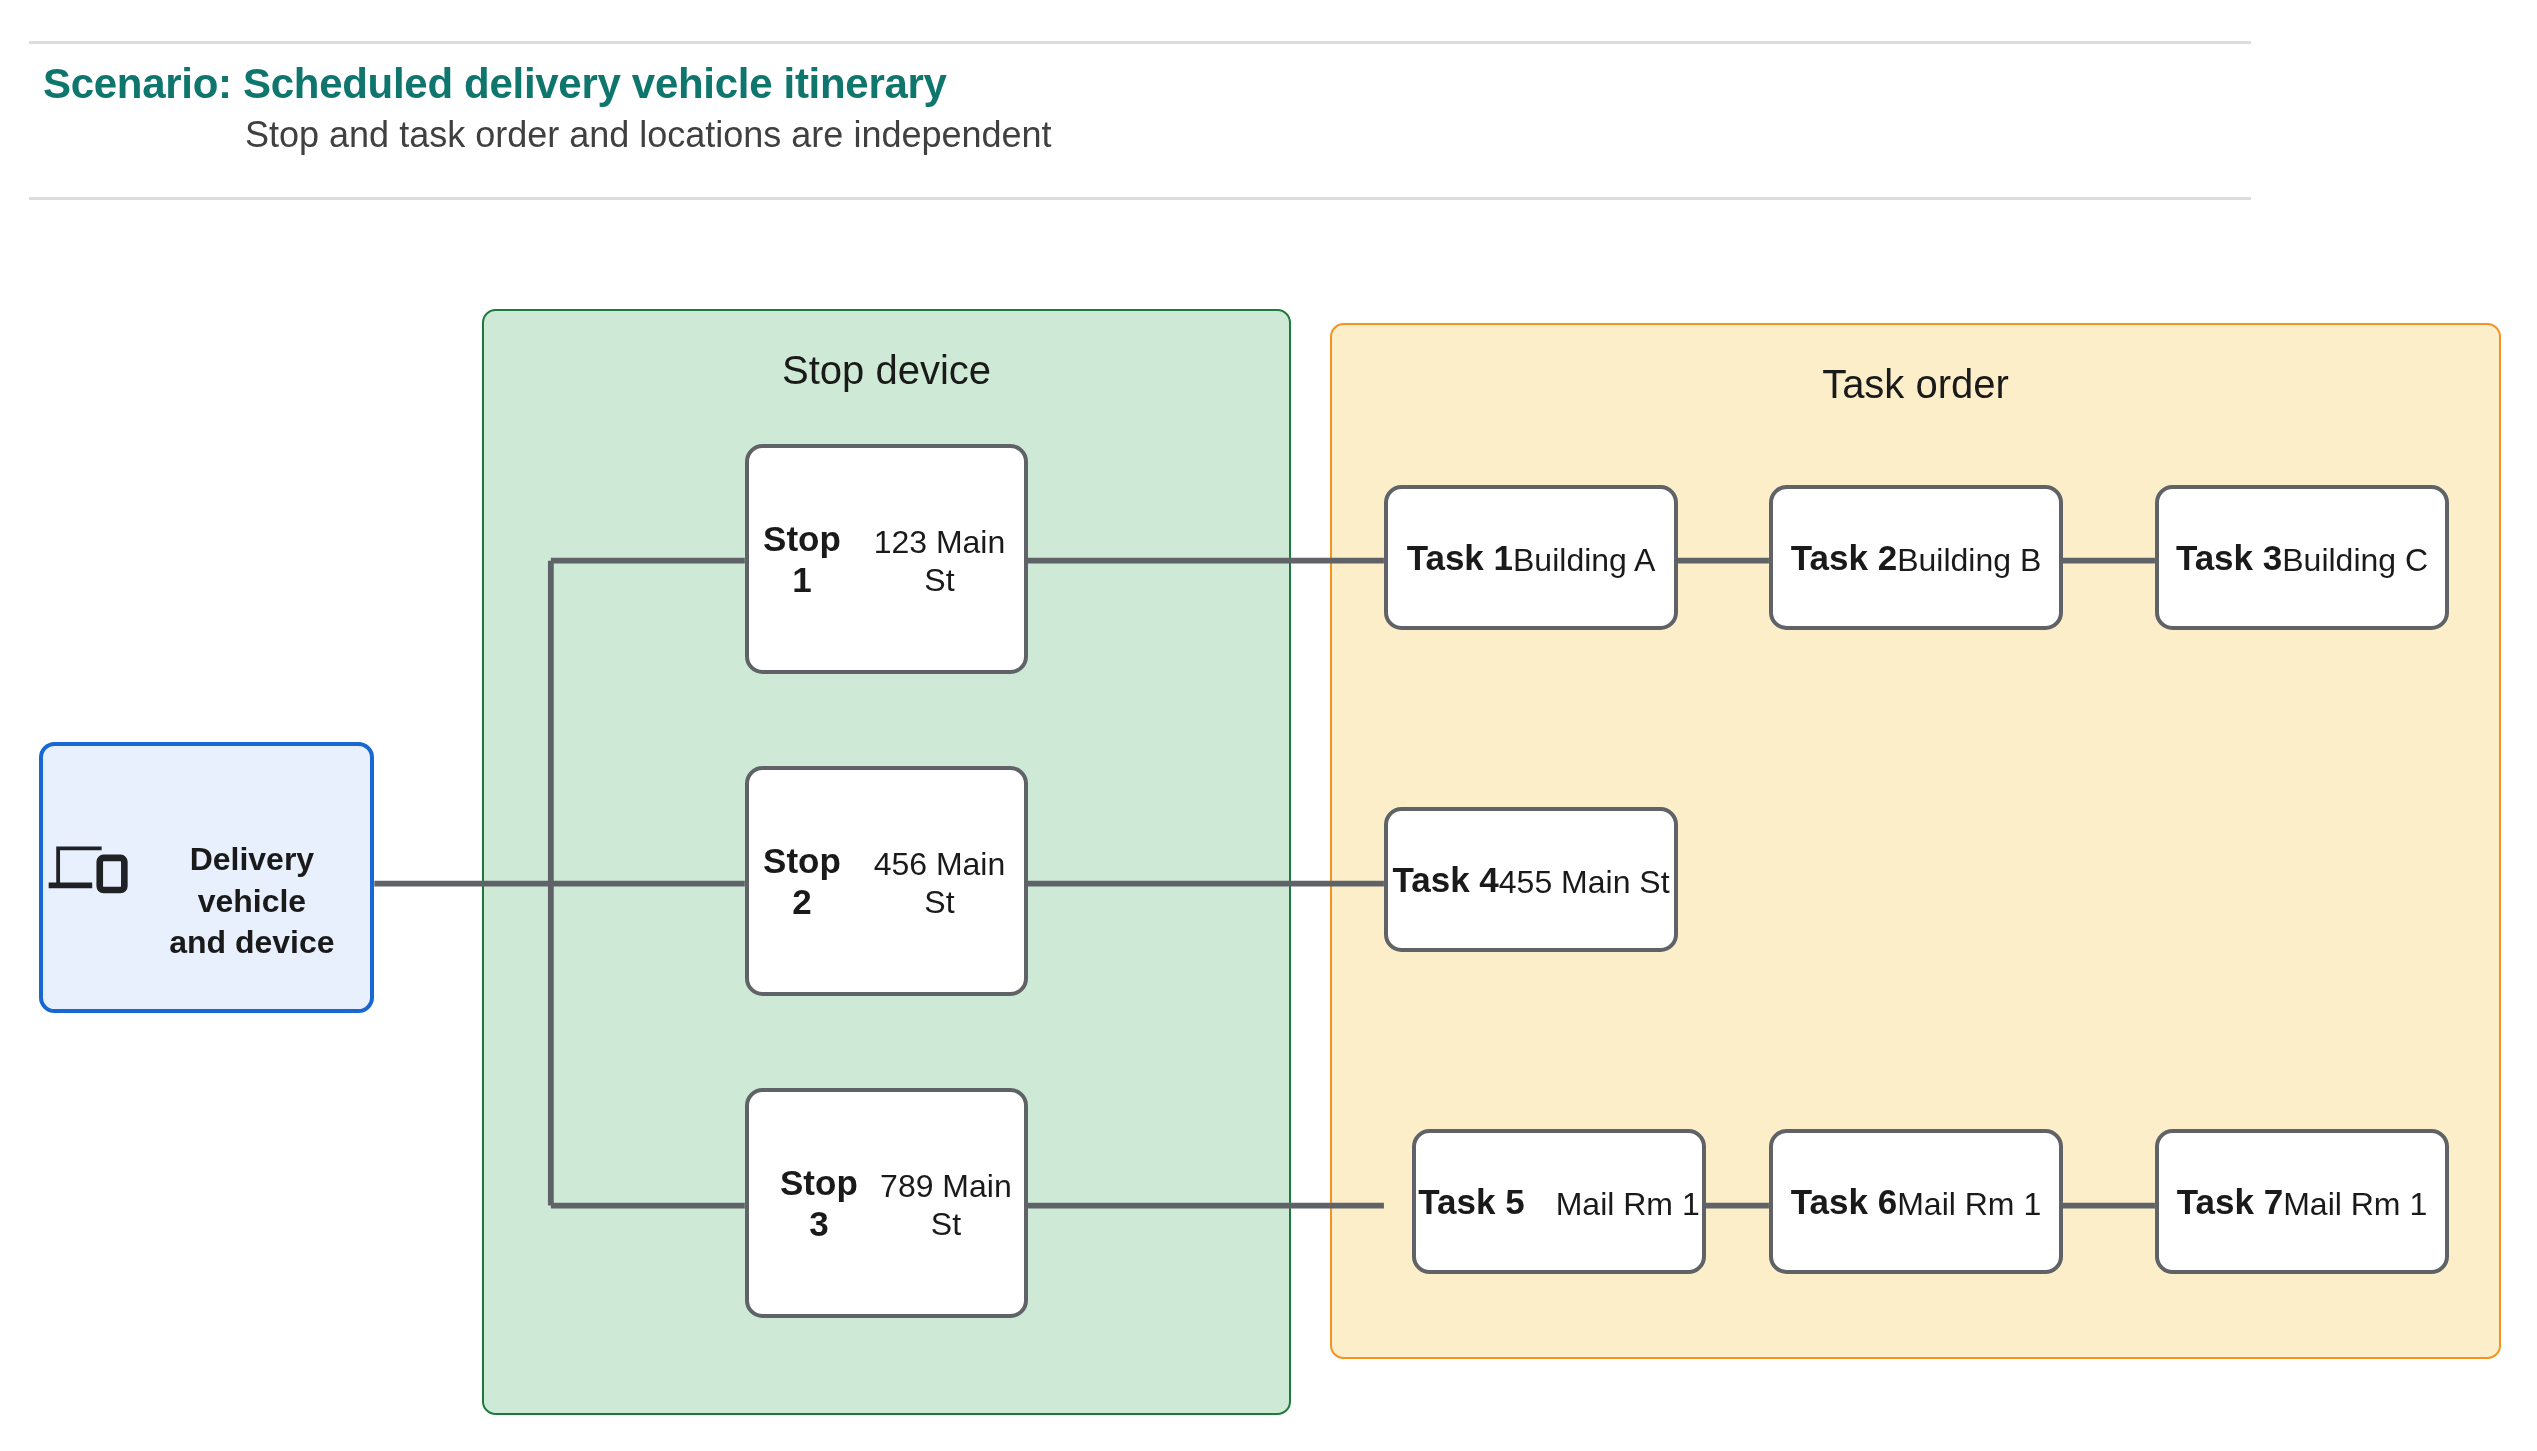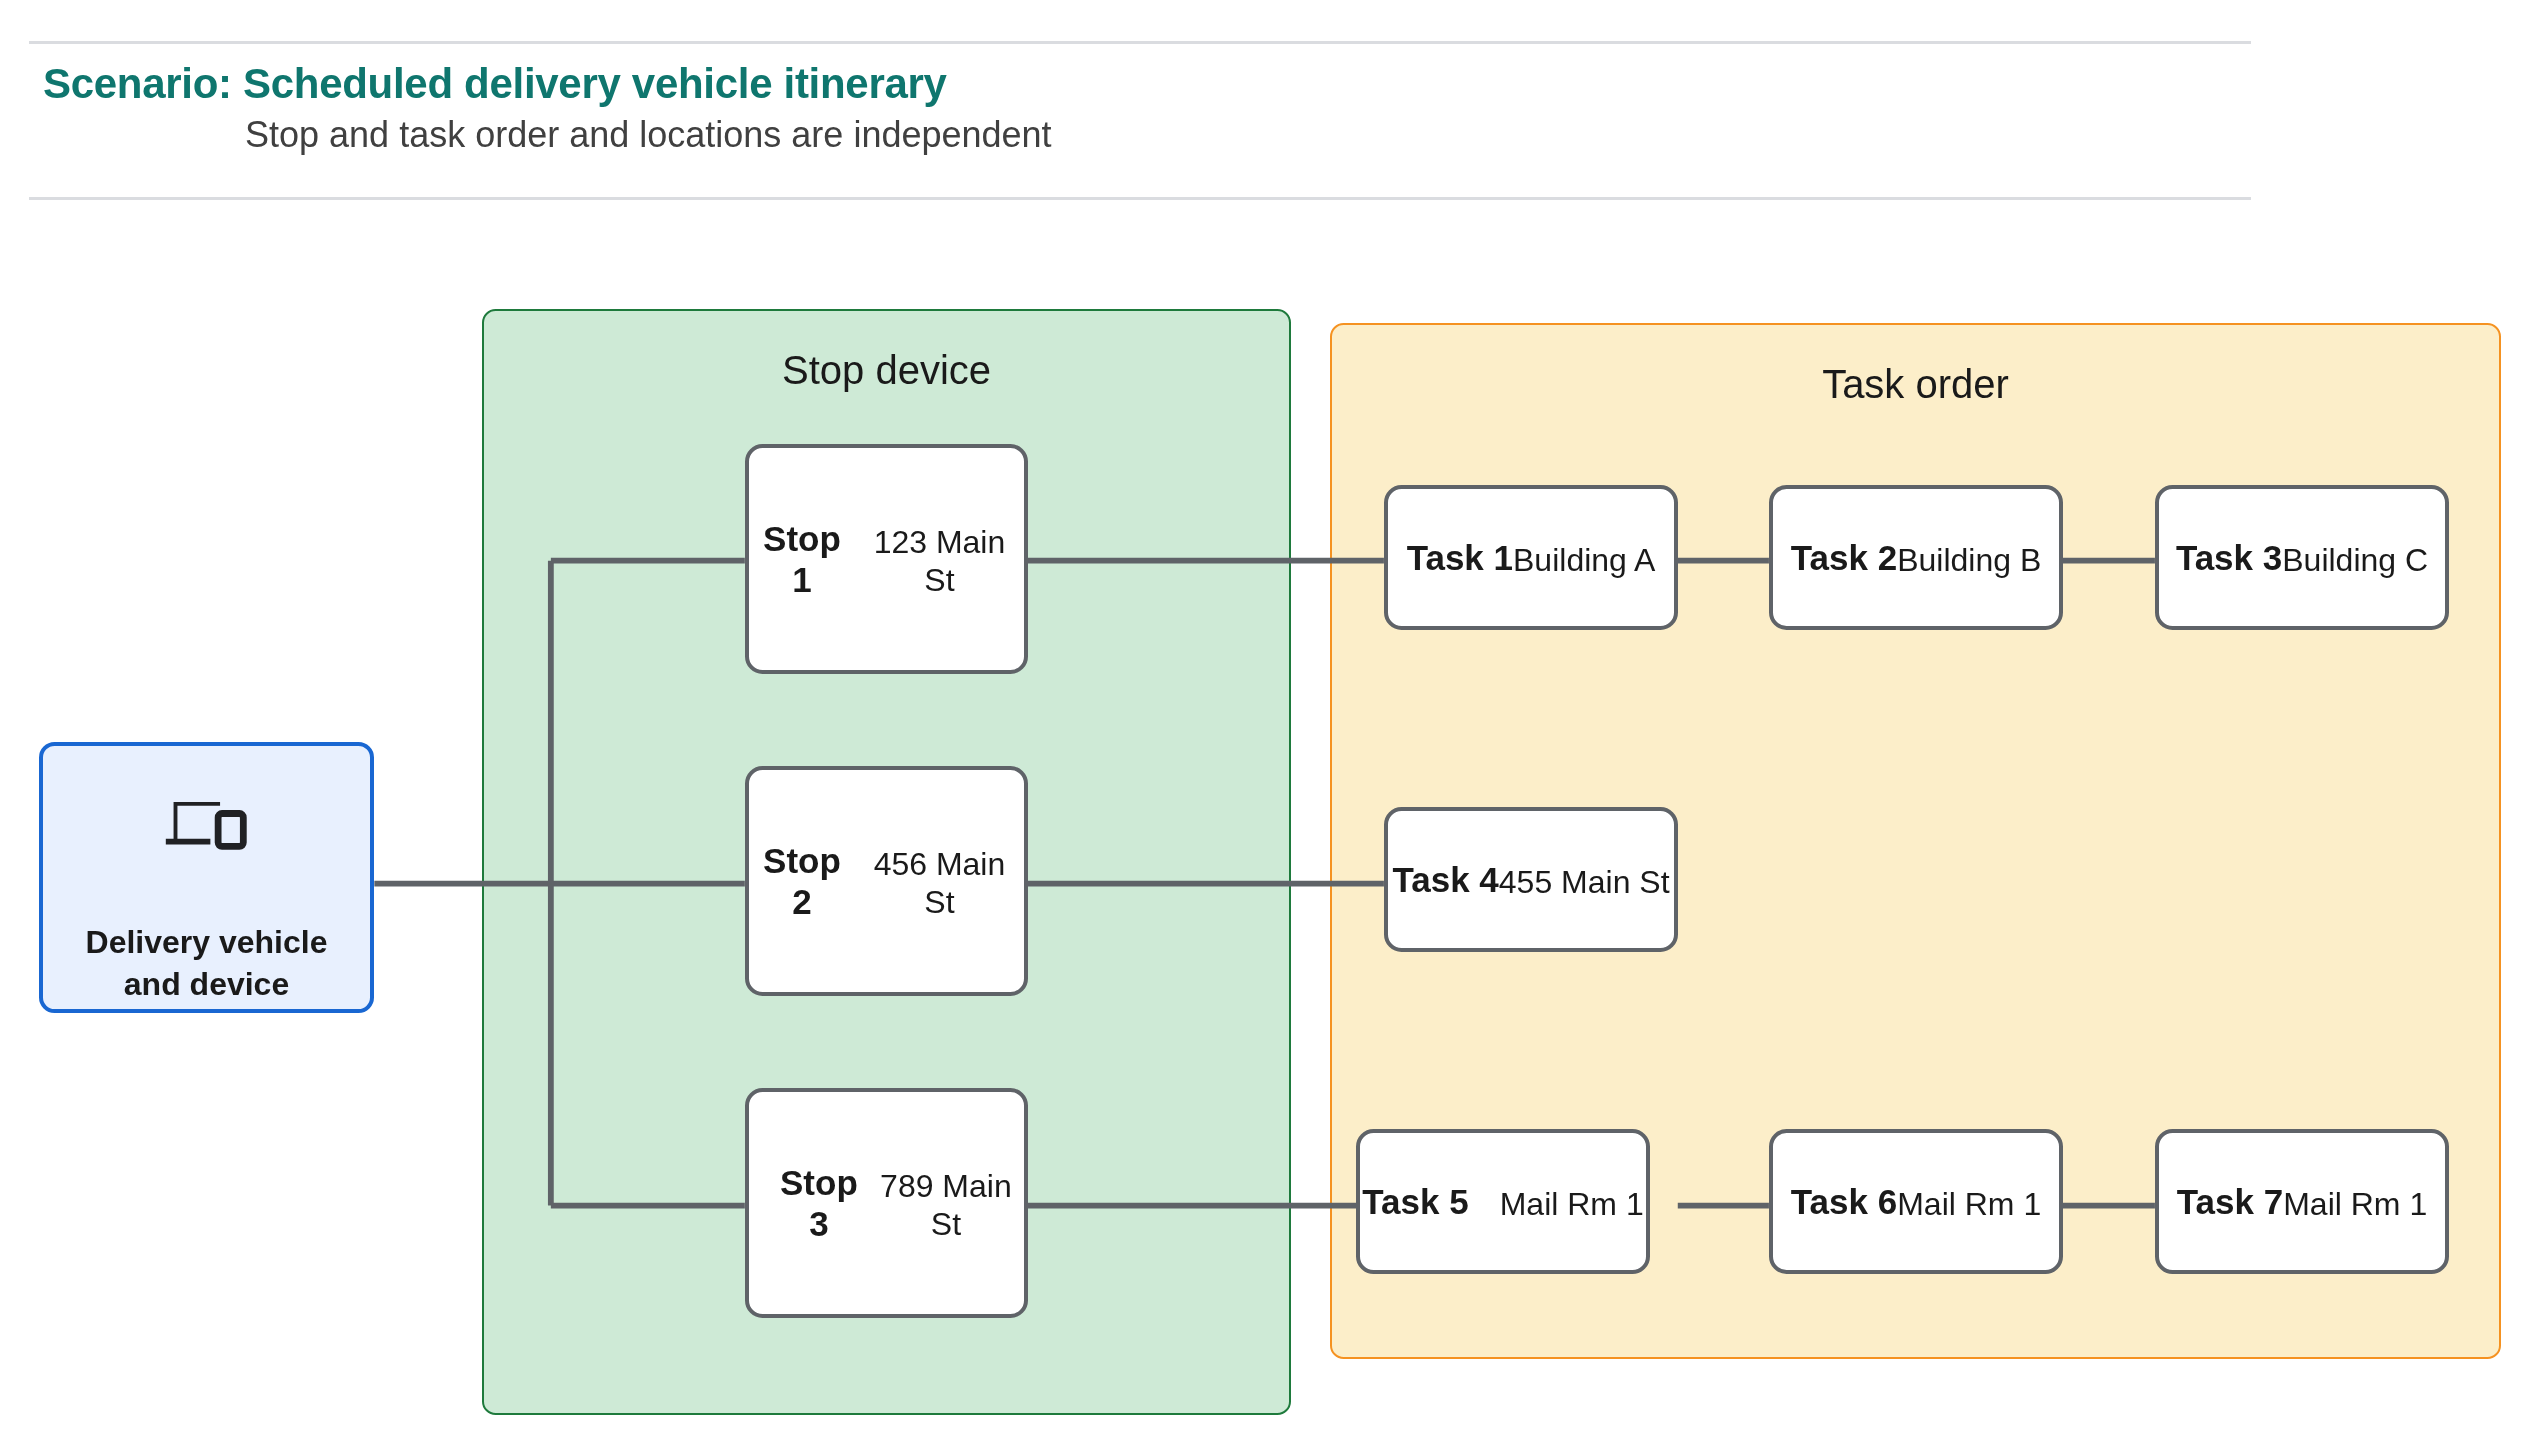--- a/index.html
+++ b/index.html
@@ -132,37 +132,37 @@
   #stop-node-3 { top: 1088px; padding-left: 21px; }
 
   .task-node {
     width: 294px;
     height: 145px;
   }
   #task-node-1 { left: 1384px; top: 485px; }
   #task-node-2 { left: 1769px; top: 485px; }
   #task-node-3 { left: 2155px; top: 485px; }
   #task-node-4 { left: 1384px; top: 807px; }
-  #task-node-5 { left: 1356px; top: 1129px; gap: 31px; }
+  #task-node-5 { left: 1412px; top: 1129px; gap: 31px; }
   #task-node-6 { left: 1769px; top: 1129px; }
   #task-node-7 { left: 2155px; top: 1129px; }
 
   
   #vehicle-node {
     position: absolute;
     left: 39px;
     top: 742px;
     width: 335px;
     height: 271px;
     box-sizing: border-box;
     background: #e8f0fe;
     border: 4.8px solid #1967d2;
     border-radius: 15.5px;
     display: flex;
-    flex-direction: column;
+    flex-direction: row;
     align-items: center;
     justify-content: flex-start;
     padding-top: 48px;
   }
   #vehicle-icon {
     width: 93px;
     height: 70px;
     margin-bottom: 58px;
   }
   #vehicle-label {

